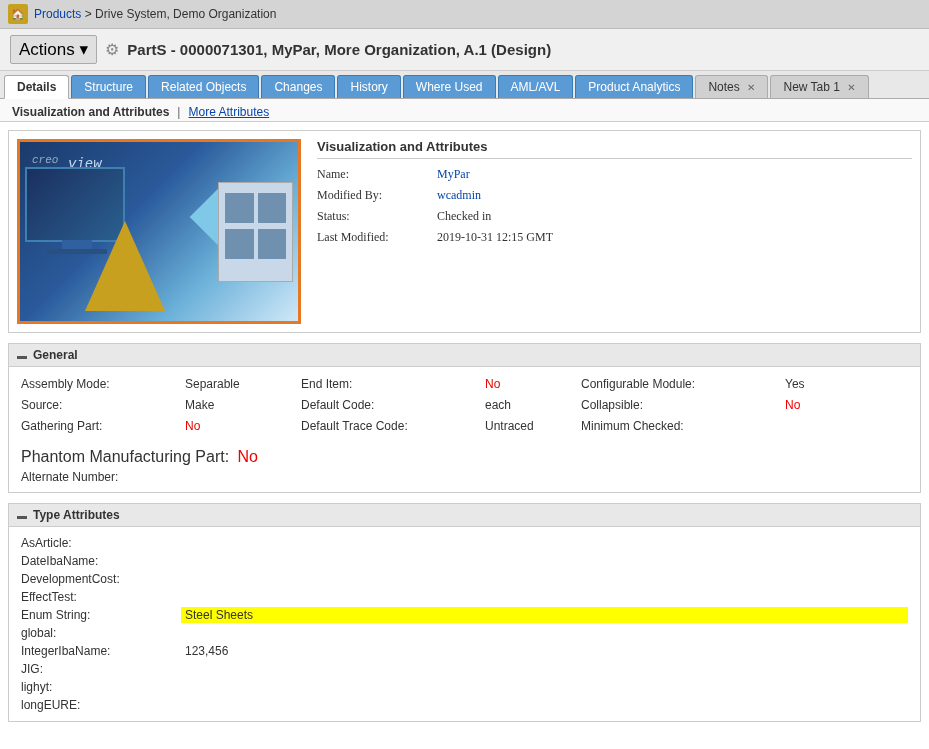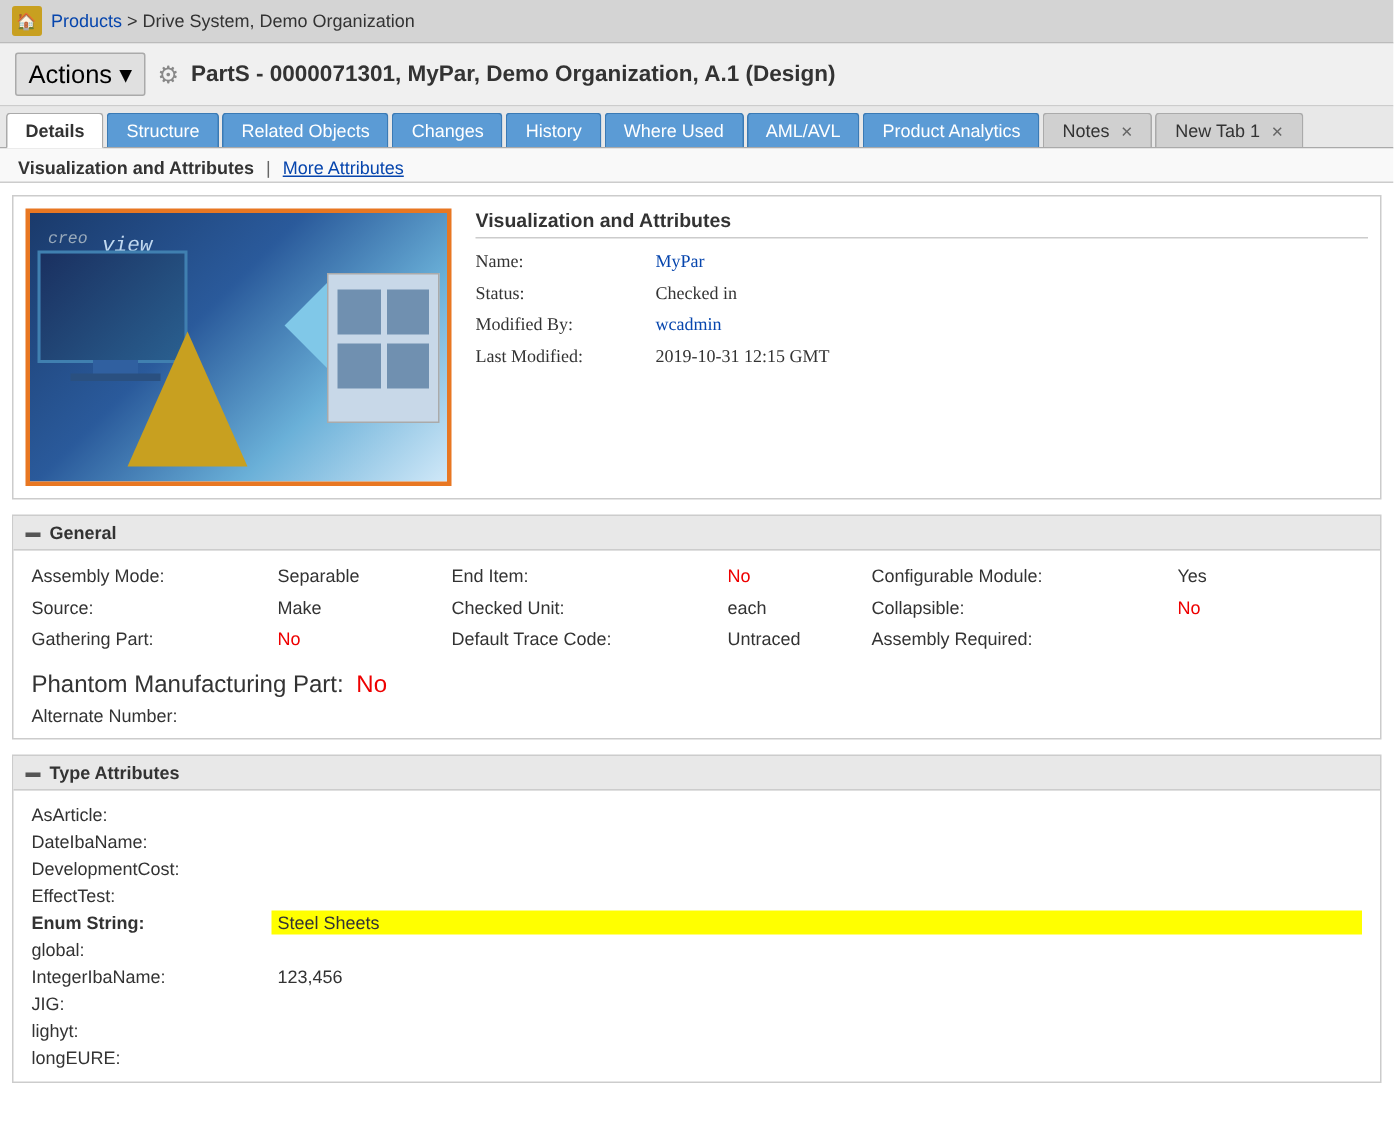--- a/index.html
+++ b/index.html
@@ -184,21 +184,21 @@
   <span class="breadcrumb">
     <a style="color:#0645ad;text-decoration:none;">Products</a>
     <span> &gt; </span>
     <span>Drive System, Demo Organization</span>
   </span>
 </div>
 
 <div class="title-bar">
   <button class="actions-btn">Actions ▾</button>
   <span class="part-icon">⚙</span>
-  <span class="title-text">PartS - 0000071301, MyPar, Demo Organization, A.1 (Design)</span>
+  <span class="title-text">PartS - 0000071301, MyPar, More Organization, A.1 (Design)</span>
 </div>
 
 <div class="tabs">
   <div class="tab active">Details</div>
   <div class="tab colored">Structure</div>
   <div class="tab colored">Related Objects</div>
   <div class="tab colored">Changes</div>
   <div class="tab colored">History</div>
   <div class="tab colored">Where Used</div>
   <div class="tab colored">AML/AVL</div>
@@ -241,26 +241,26 @@
     </div>
 
     <div class="attrs-panel">
       <div class="attrs-title">Visualization and Attributes</div>
       <div id="viz-attrs">
           <div class="attr-row">
             <span class="attr-label">Name:</span>
             <span class="attr-value">MyPar</span>
           </div>
           <div class="attr-row">
+            <span class="attr-label">Modified By:</span>
+            <span class="attr-value">wcadmin</span>
+          </div>
+          <div class="attr-row">
             <span class="attr-label">Status:</span>
             <span class="attr-value plain">Checked in</span>
-          </div>
-          <div class="attr-row">
-            <span class="attr-label">Modified By:</span>
-            <span class="attr-value">wcadmin</span>
           </div>
           <div class="attr-row">
             <span class="attr-label">Last Modified:</span>
             <span class="attr-value plain">2019-10-31 12:15 GMT</span>
           </div>
         </div>
     </div>
   </div>
 
   <div class="section">
@@ -272,30 +272,30 @@
       <div style="display:grid;grid-template-columns:160px 120px 180px 100px 200px 60px;gap:3px 0;font-size:12px;">
         <span class="field-label">Assembly Mode:</span>
         <span class="field-value plain">Separable</span>
         <span class="field-label">End Item:</span>
         <span class="field-value no">No</span>
         <span class="field-label">Configurable Module:</span>
         <span class="field-value plain">Yes</span>
 
         <span class="field-label">Source:</span>
         <span class="field-value plain">Make</span>
-        <span class="field-label">Checked Unit:</span>
+        <span class="field-label">Default Code:</span>
         <span class="field-value plain">each</span>
         <span class="field-label">Collapsible:</span>
         <span class="field-value no">No</span>
 
         <span class="field-label">Gathering Part:</span>
         <span class="field-value no">No</span>
         <span class="field-label">Default Trace Code:</span>
         <span class="field-value plain">Untraced</span>
-        <span class="field-label">Assembly Required:</span>
+        <span class="field-label">Minimum Checked:</span>
         <span class="field-value plain"></span>
 
         <span class="field-label"></span>
         <span class="field-value"></span>
         <span class="field-label"></span>
         <span class="field-value"></span>
         <span class="field-value plain"></span>
       </div>
       <div style="margin-top:6px;font-size:16px;">
         <span class="field-label">Phantom Manufacturing Part:</span>
@@ -320,21 +320,21 @@
 
         <span class="type-label">DateIbaName:</span>
         <span class="type-value"></span>
 
         <span class="type-label">DevelopmentCost:</span>
         <span class="type-value"></span>
 
         <span class="type-label">EffectTest:</span>
         <span class="type-value"></span>
 
-        <span class="type-label" style="font-weight:bold;">Enum String:</span>
+        <span class="type-label" style="font-weight:normal;">Enum String:</span>
         <span class="type-value highlight">Steel Sheets</span>
 
         <span class="type-label">global:</span>
         <span class="type-value"></span>
 
         <span class="type-label">IntegerIbaName:</span>
         <span class="type-value plain">123,456</span>
 
         <span class="type-label">JIG:</span>
         <span class="type-value"></span>

